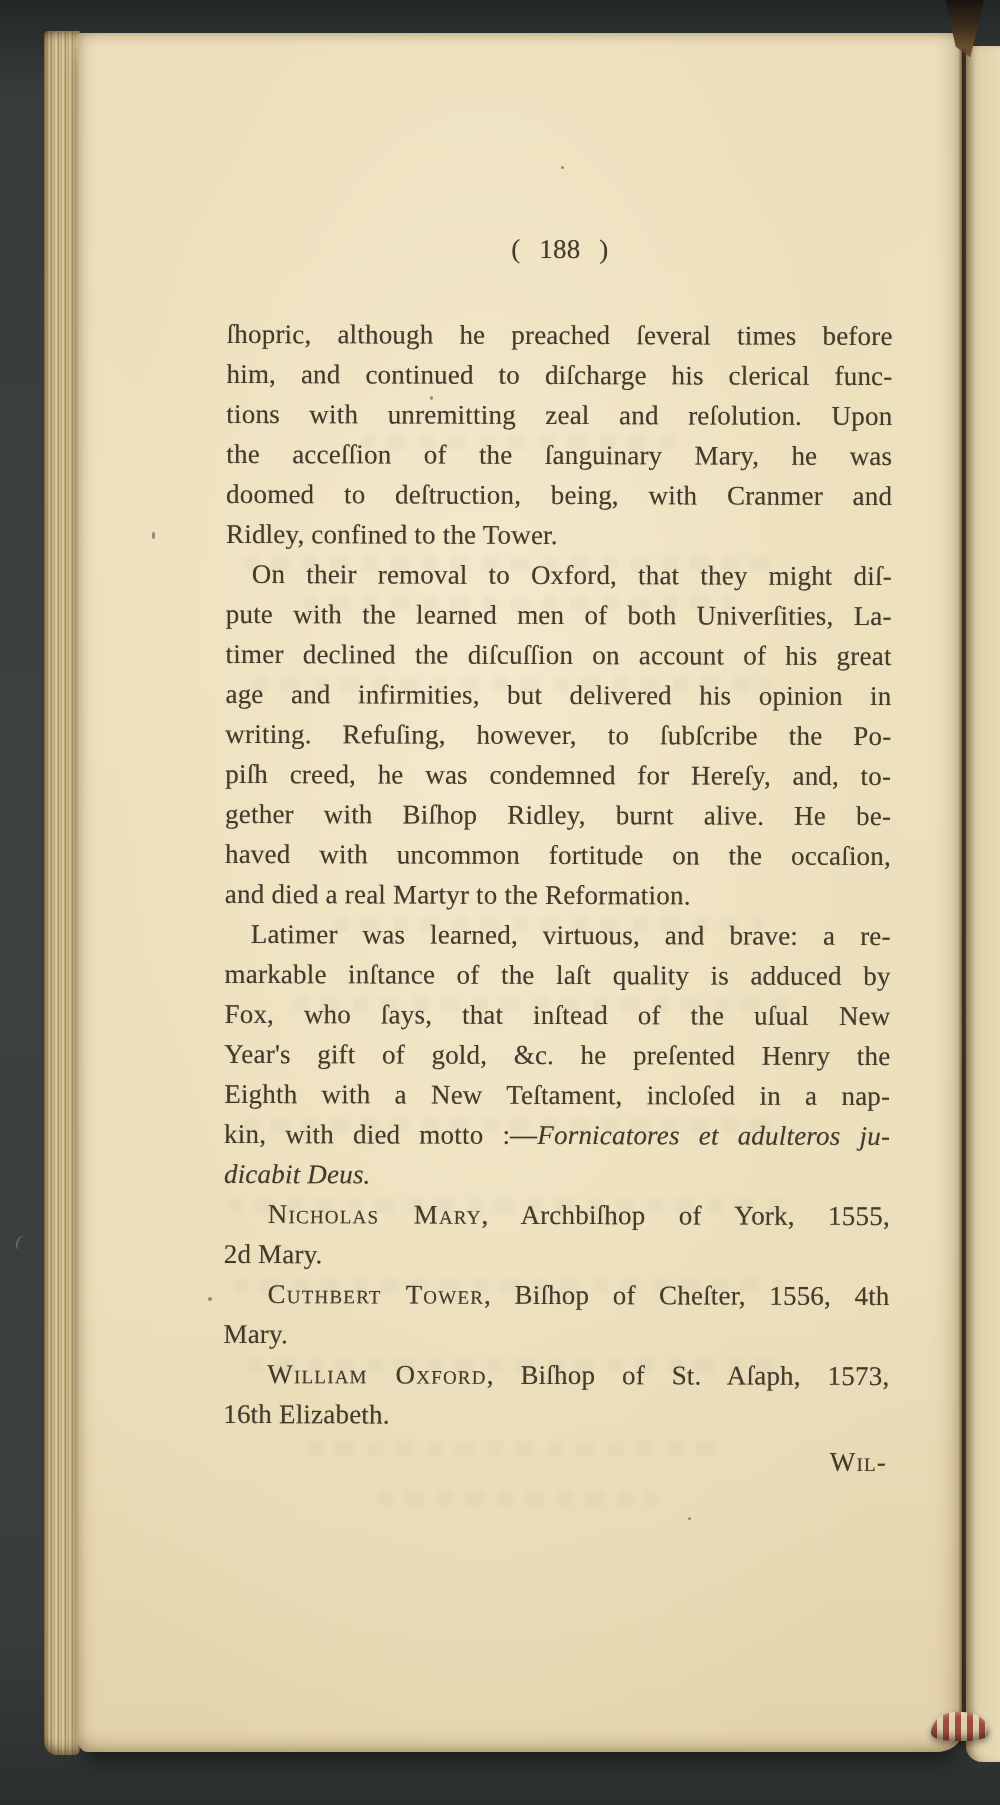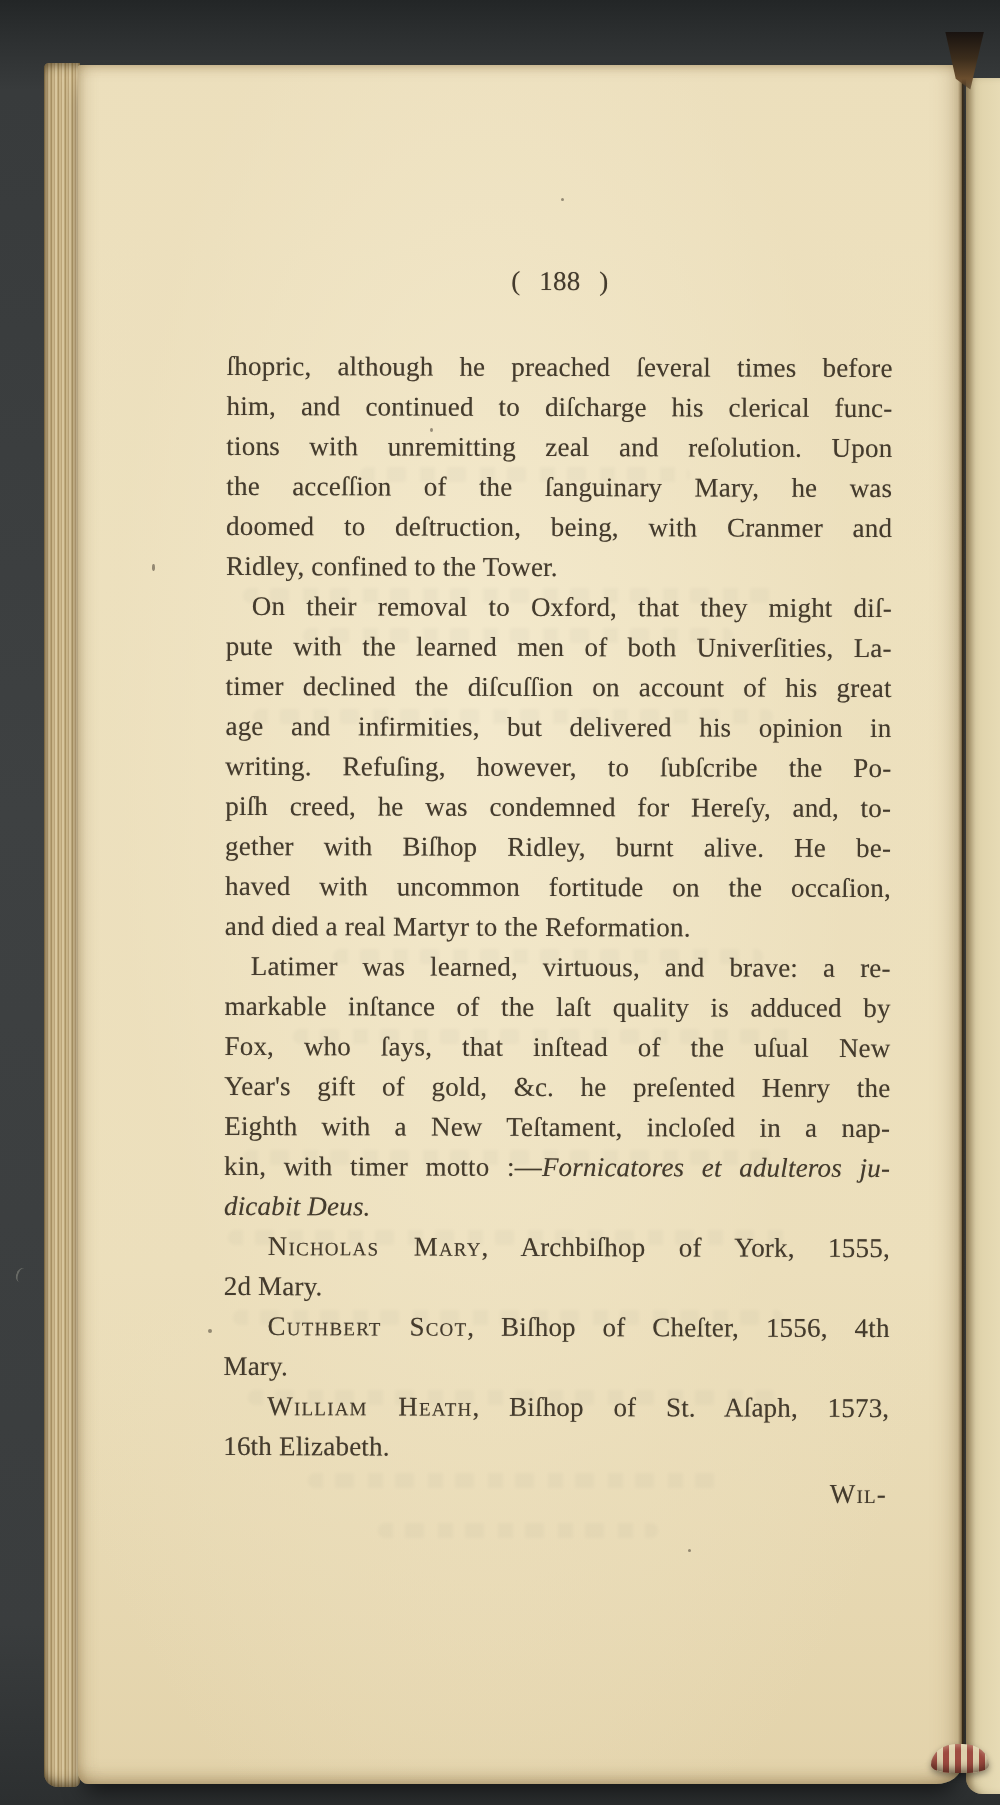--- a/index.html
+++ b/index.html
@@ -1,21 +1,21 @@
 <!DOCTYPE html>
 <html><head>
 <meta charset="utf-8">
 <style>
   html,body{margin:0;padding:0;}
   body{
     width:1000px;height:1805px;overflow:hidden;position:relative;
     background:linear-gradient(180deg,#232627 0%,#2a2d2e 1.5%,#383b3c 5%,#3e4142 45%,#3a3d3e 90%,#2c2f30 100%);
     font-family:"Liberation Serif","DejaVu Serif",serif;
   }
-  .scan{position:absolute;inset:0;margin-top:32px;}
+  .scan{position:absolute;inset:0;}
   
   .edge-stack{
     position:absolute;left:44px;top:31px;width:36px;height:1724px;
     border-radius:5px 0 6px 14px;
     background:repeating-linear-gradient(90deg,#ad9668 0 1px,#cdb88c 1px 3px,#bda67a 3px 4px,#d9c79e 4px 6px,#c2ac7e 6px 7px);
     box-shadow:inset 0 8px 10px -5px rgba(60,45,20,.55),inset 0 -10px 12px -6px rgba(50,38,18,.65),inset 7px 0 9px -5px rgba(70,52,25,.5);
   }
   
   .page{
     position:absolute;left:78px;top:33px;width:884px;height:1719px;
@@ -128,36 +128,36 @@
         <div class="line">haved with uncommon fortitude on the occaſion,</div>
         <div class="line end">and died a real Martyr to the Reformation.</div>
       </div>
 
       <div>
         <div class="line ind">Latimer was learned, virtuous, and brave: a re-</div>
         <div class="line">markable inſtance of the laſt quality is adduced by</div>
         <div class="line">Fox, who ſays, that inſtead of the uſual New</div>
         <div class="line">Year's gift of gold, &amp;c. he preſented Henry the</div>
         <div class="line">Eighth with a New Teſtament, incloſed in a nap-</div>
-        <div class="line"><span>kin, with timer motto :—</span><span class="it">Fornicatores et adulteros ju-</span></div>
+        <div class="line"><span>kin, with died motto :—</span><span class="it">Fornicatores et adulteros ju-</span></div>
         <div class="line end it">dicabit Deus.</div>
       </div>
 
       <div>
         <div class="line ind2"><span class="sc">Nicholas Mary</span><span>, Archbiſhop of York, 1555,</span></div>
         <div class="line end">2d Mary.</div>
       </div>
 
       <div>
-        <div class="line ind2"><span class="sc">Cuthbert Scot</span><span>, Biſhop of Cheſter, 1556, 4th</span></div>
+        <div class="line ind2"><span class="sc">Cuthbert Tower</span><span>, Biſhop of Cheſter, 1556, 4th</span></div>
         <div class="line end">Mary.</div>
       </div>
 
       <div>
-        <div class="line ind2"><span class="sc">William Heath</span><span>, Biſhop of St. Aſaph, 1573,</span></div>
+        <div class="line ind2"><span class="sc">William Oxford</span><span>, Biſhop of St. Aſaph, 1573,</span></div>
         <div class="line end">16th Elizabeth.</div>
       </div>
 
       <div class="cw sc">Wil-</div>
 
     </div>
   </div>
 
   <div class="gutter"></div>
   <div class="adjacent"></div>

